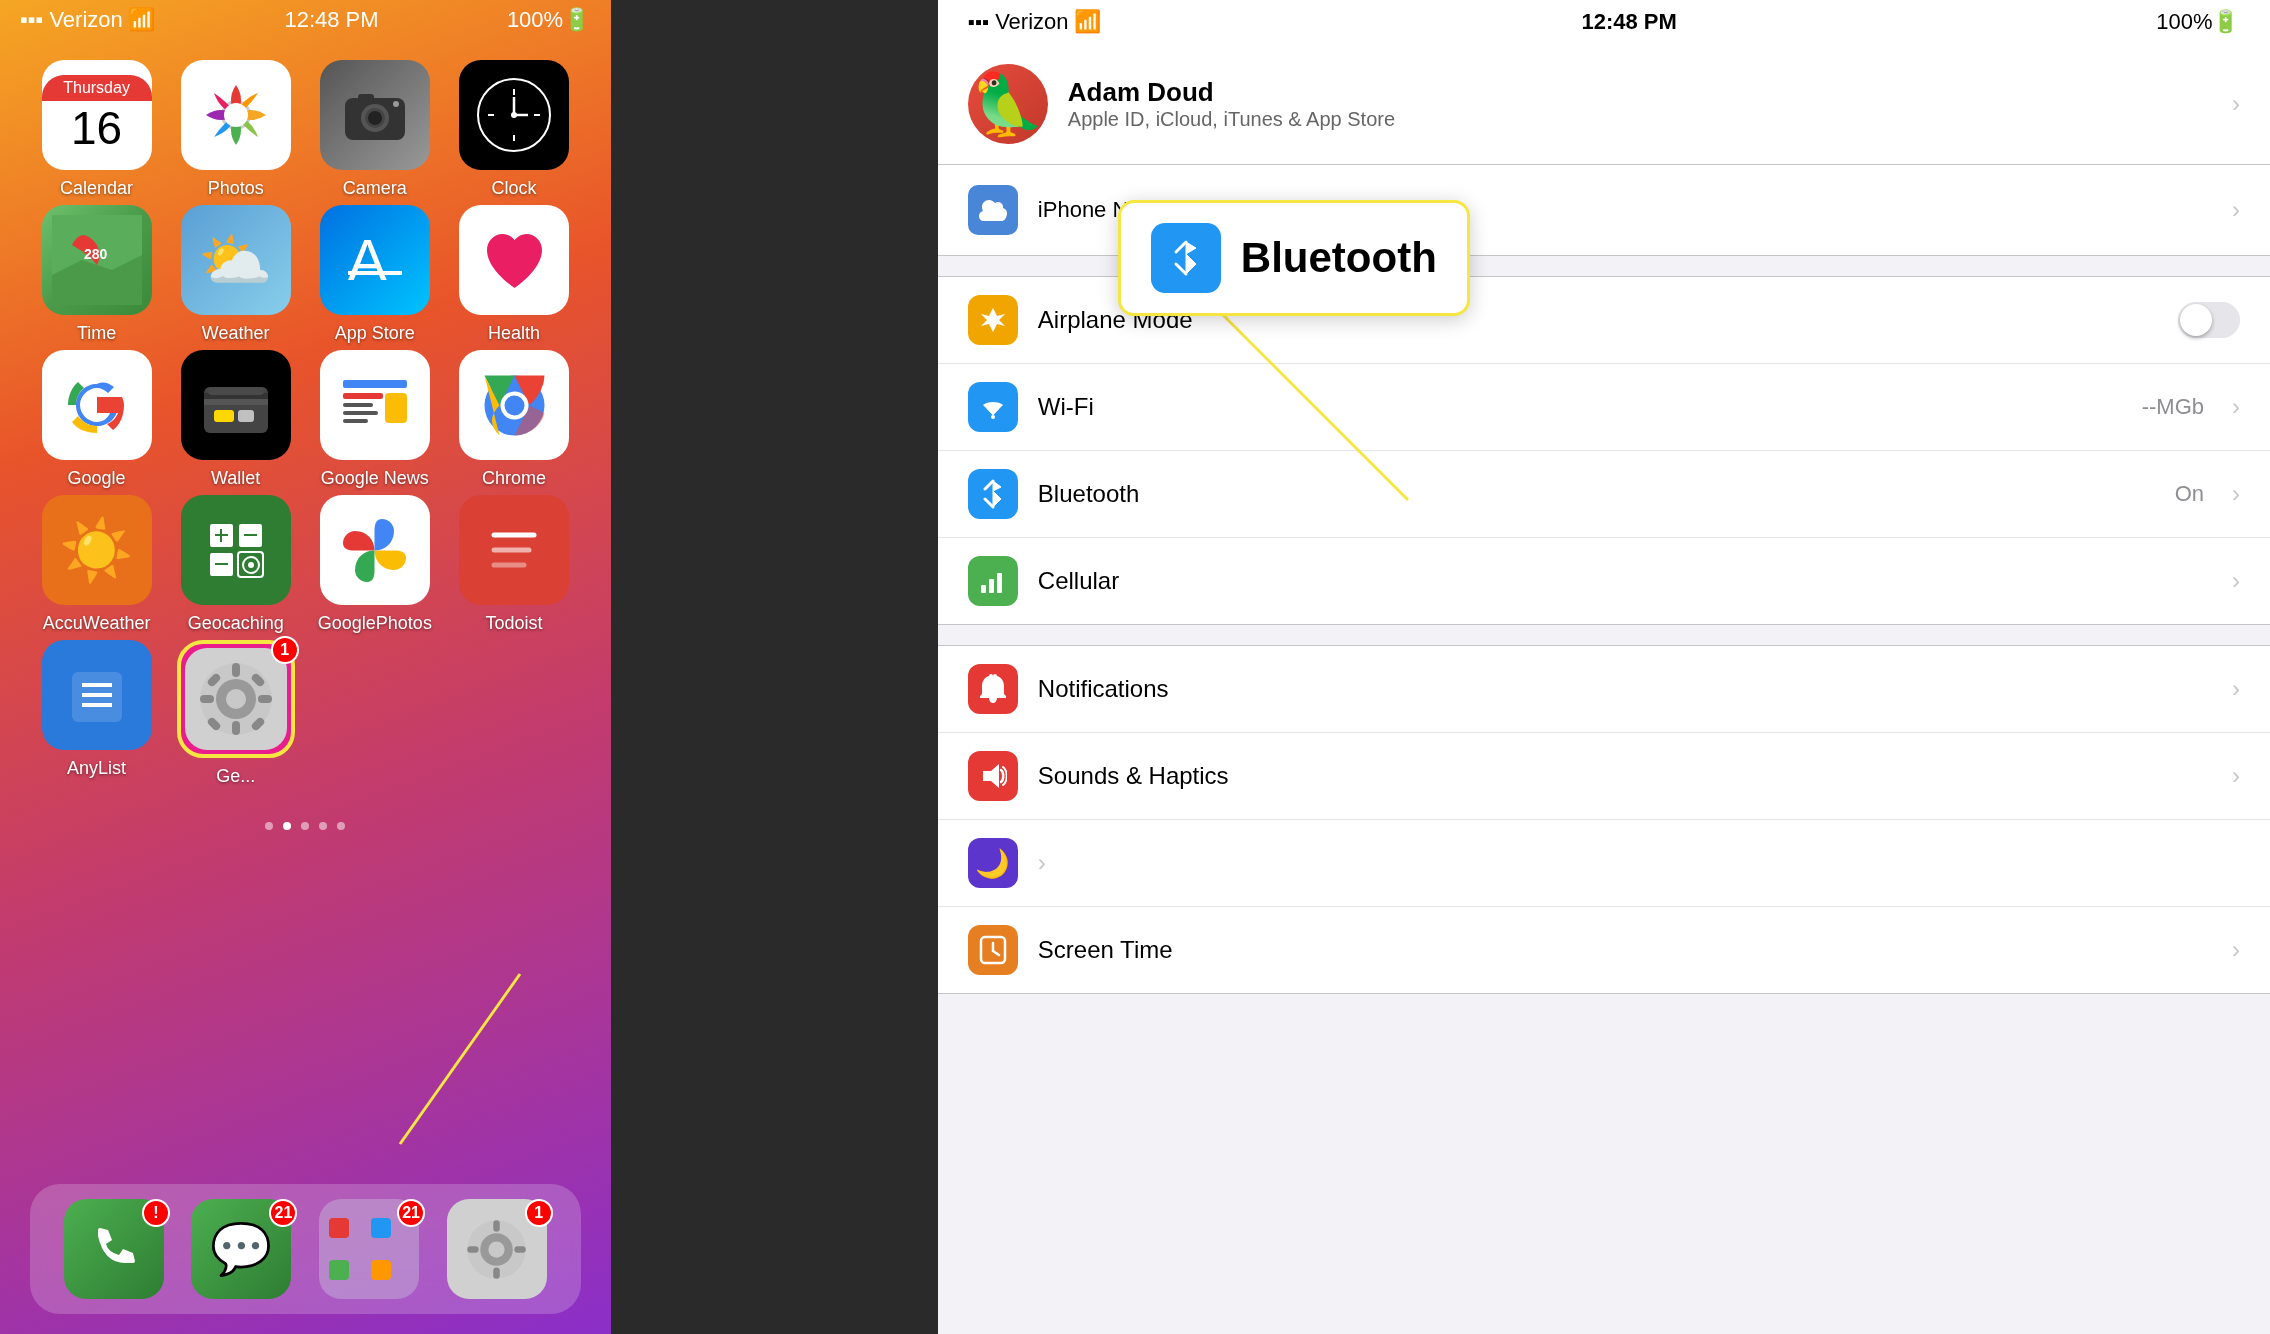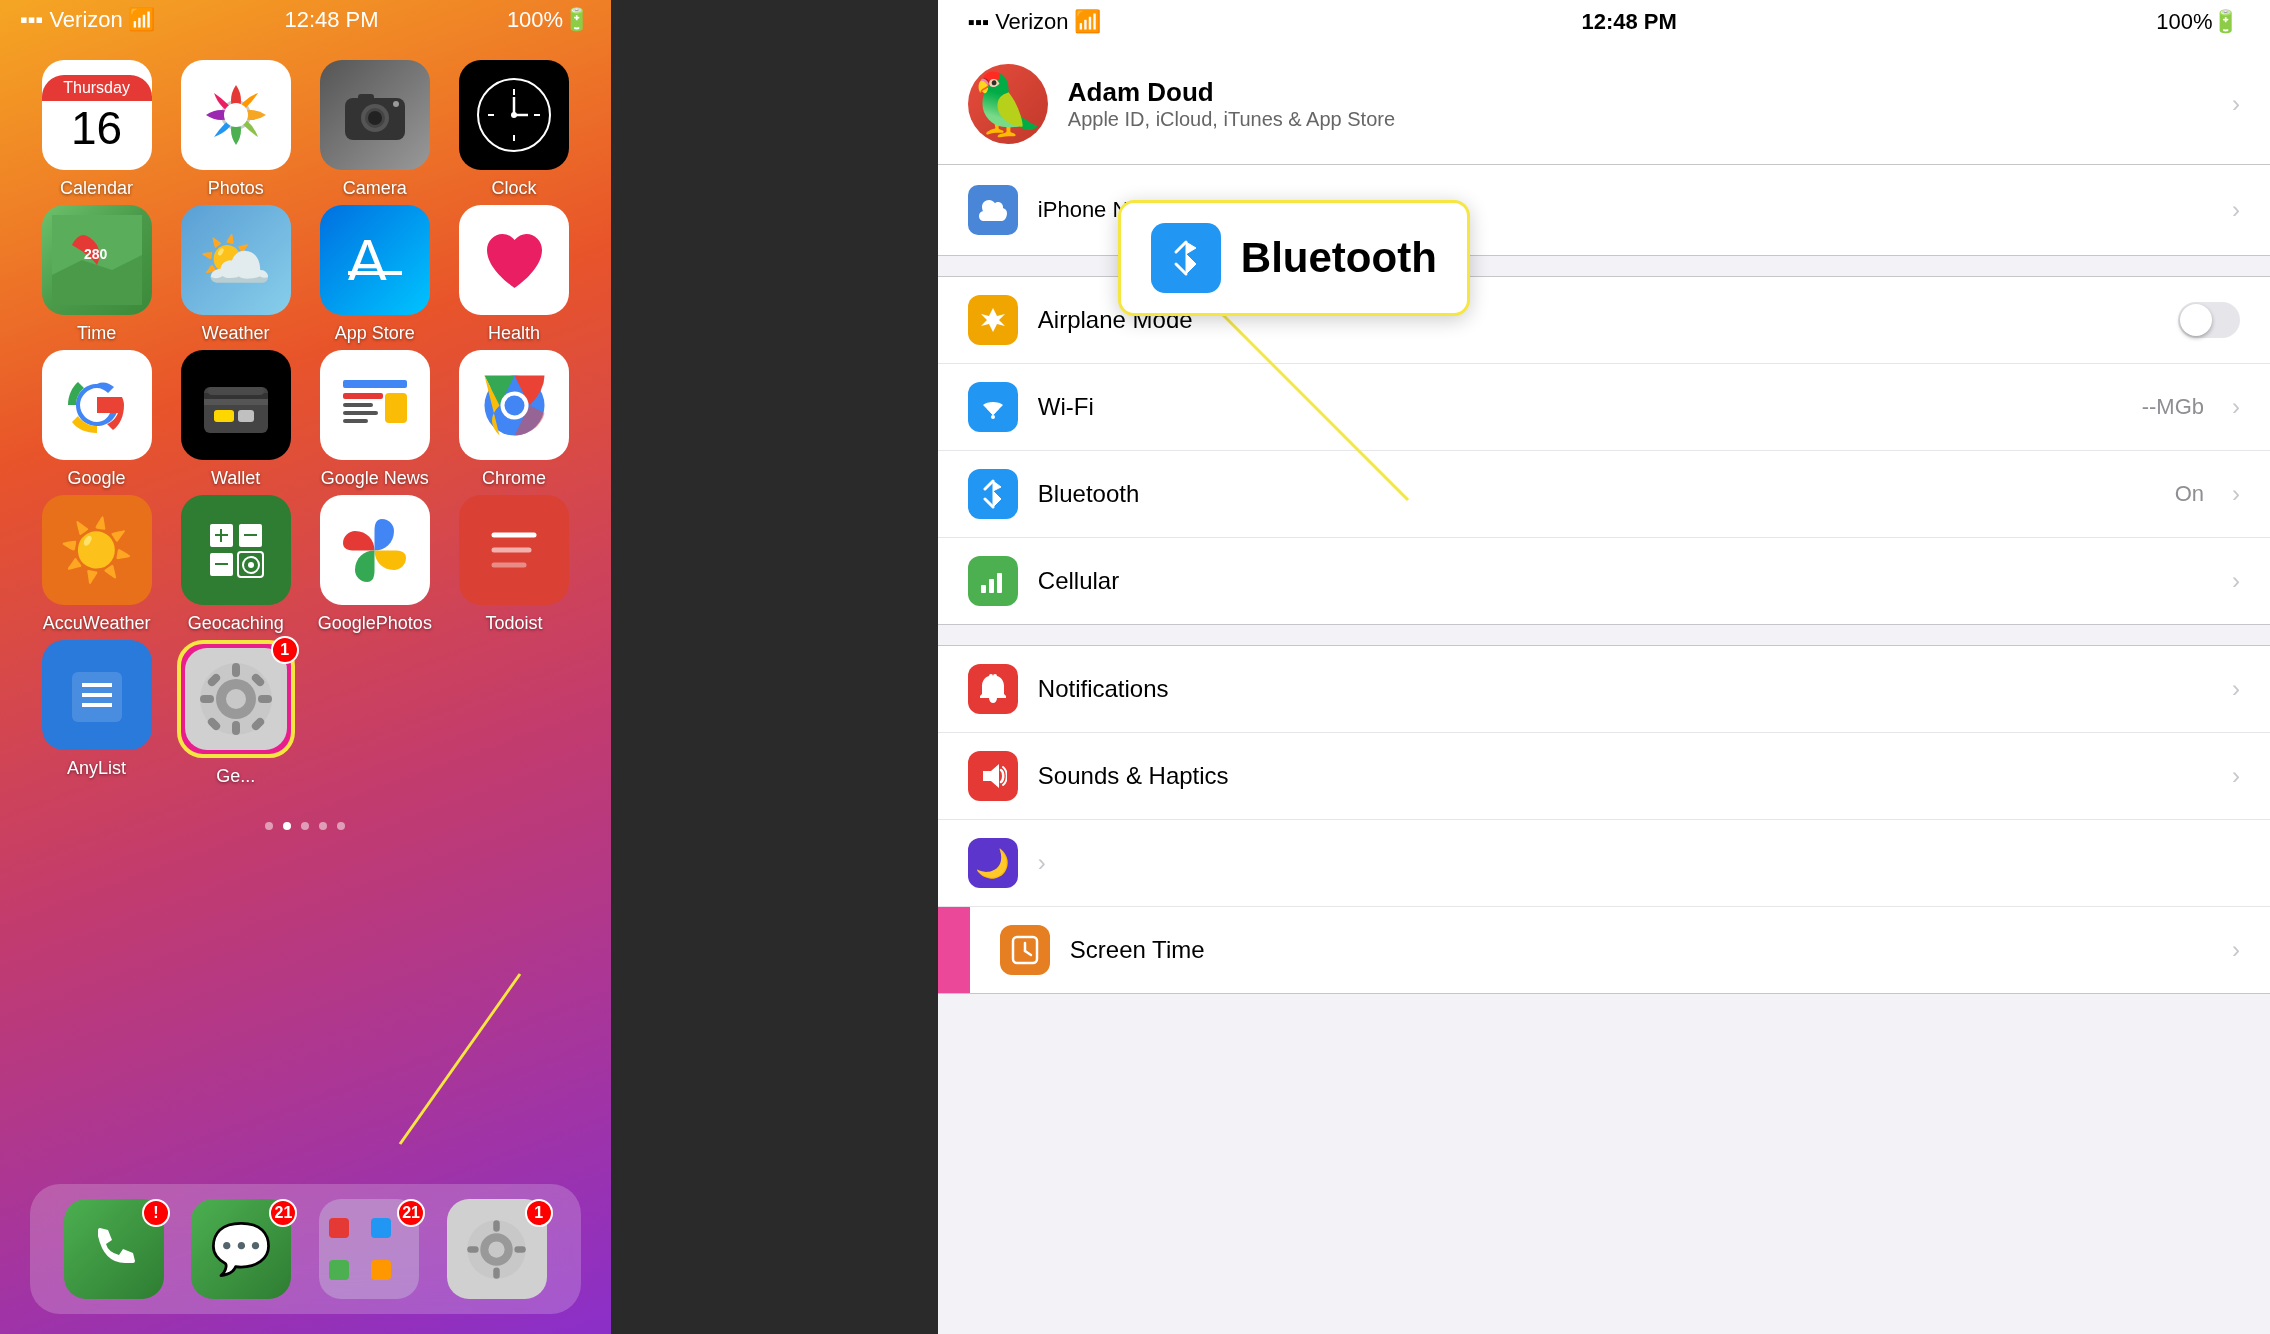--- a/index.html
+++ b/index.html
@@ -202,21 +202,21 @@
       align-items: center;
       justify-content: center;
       color: white;
       font-size: 24px;
     }
 
     .icloud-text { flex: 1; font-size: 22px; color: #000; }
 
     .settings-section {
       margin-top: 20px;
-      background: #ec4899;
+      background: #f97316;
       border-top: 1px solid #c6c6c8;
       border-bottom: 1px solid #c6c6c8;
     }
 
     .settings-row {
       display: flex;
       align-items: center;
       padding: 18px 30px;
       border-bottom: 1px solid #e5e5ea;
       background: white;
@@ -766,21 +766,21 @@
       <span class="chevron-right">›</span>
     </div>
 
     <div class="settings-row">
       <div class="settings-icon icon-donotdisturb">
         <span style="font-size:28px;">🌙</span>
       </div>
       <span class="chevron-right">›</span>
     </div>
 
-    <div class="settings-row" style="border-bottom:none;margin-left:32px;">
+    <div class="settings-row" style="border-bottom:none;">
       <div class="settings-icon icon-screentime">
         <svg width="28" height="30" viewBox="0 0 28 30">
           <rect x="2" y="2" width="24" height="26" rx="4" fill="none" stroke="white" stroke-width="2.5"></rect>
           <line x1="14" y1="8" x2="14" y2="16" stroke="white" stroke-width="2.5" stroke-linecap="round"></line>
           <line x1="14" y1="16" x2="20" y2="20" stroke="white" stroke-width="2.5" stroke-linecap="round"></line>
         </svg>
       </div>
       <span class="row-label">Screen Time</span>
       <span class="chevron-right">›</span>
     </div>

